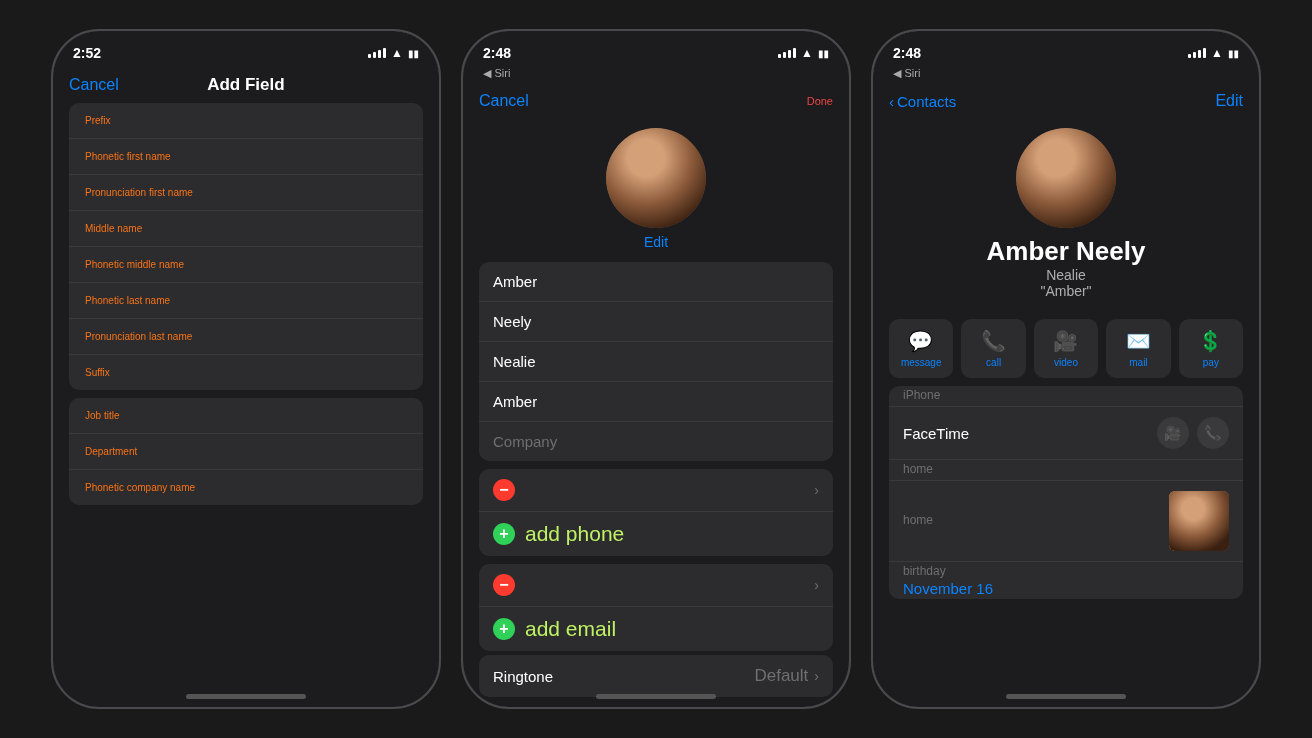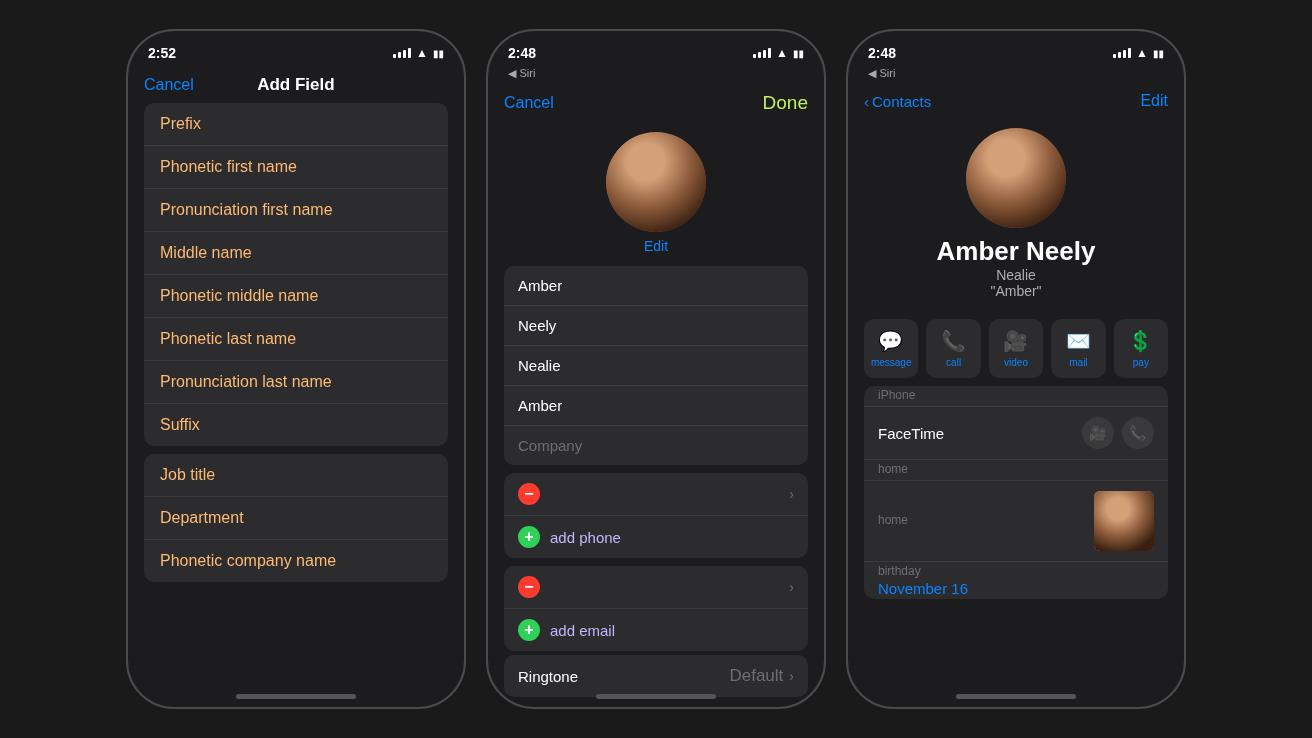--- a/index.html
+++ b/index.html
@@ -15,21 +15,21 @@
     }
     .phones-container {
       display: flex;
       gap: 20px;
       align-items: center;
       padding: 20px;
     }
 
     
     .iphone {
-      width: 340px;
+      width: 390px;
       height: 680px;
       background: #2c2c2e;
       border-radius: 48px;
       border: 2px solid #4a4a4e;
       position: relative;
       overflow: hidden;
       box-shadow: 0 0 0 1px #1a1a1a, inset 0 0 0 1px #555;
     }
     .iphone::before {
       content: '';
@@ -93,33 +93,33 @@
     .nav-cancel {
       color: #0a84ff;
       font-size: 16px;
     }
     .nav-title {
       color: #fff;
       font-size: 17px;
       font-weight: 600;
     }
     .nav-done {
-      color: #bef264;
-      font-size: 19px;
+      color: #ef4444;
+      font-size: 11px;
     }
     .field-section {
       background: #2c2c2e;
       border-radius: 10px;
       margin: 0 16px 8px;
       overflow: hidden;
     }
     .field-item {
       padding: 12px 16px;
-      color: #fdba74;
-      font-size: 16px;
+      color: #f97316;
+      font-size: 10px;
       border-bottom: 1px solid #3a3a3c;
     }
     .field-item:last-child {
       border-bottom: none;
     }
 
     
     .contact-photo-section {
       display: flex;
       flex-direction: column;
@@ -202,22 +202,22 @@
       width: 22px; height: 22px;
       background: #30d158;
       border-radius: 50%;
       display: flex; align-items: center; justify-content: center;
       color: #fff;
       font-size: 16px;
       font-weight: 700;
       flex-shrink: 0;
     }
     .add-label {
-      color: #c4b5fd;
-      font-size: 15px;
+      color: #bef264;
+      font-size: 21px;
     }
     .ringtone-row {
       display: flex;
       align-items: center;
       justify-content: space-between;
       padding: 11px 14px;
       background: #2c2c2e;
       border-radius: 10px;
       margin: 4px 16px;
     }

